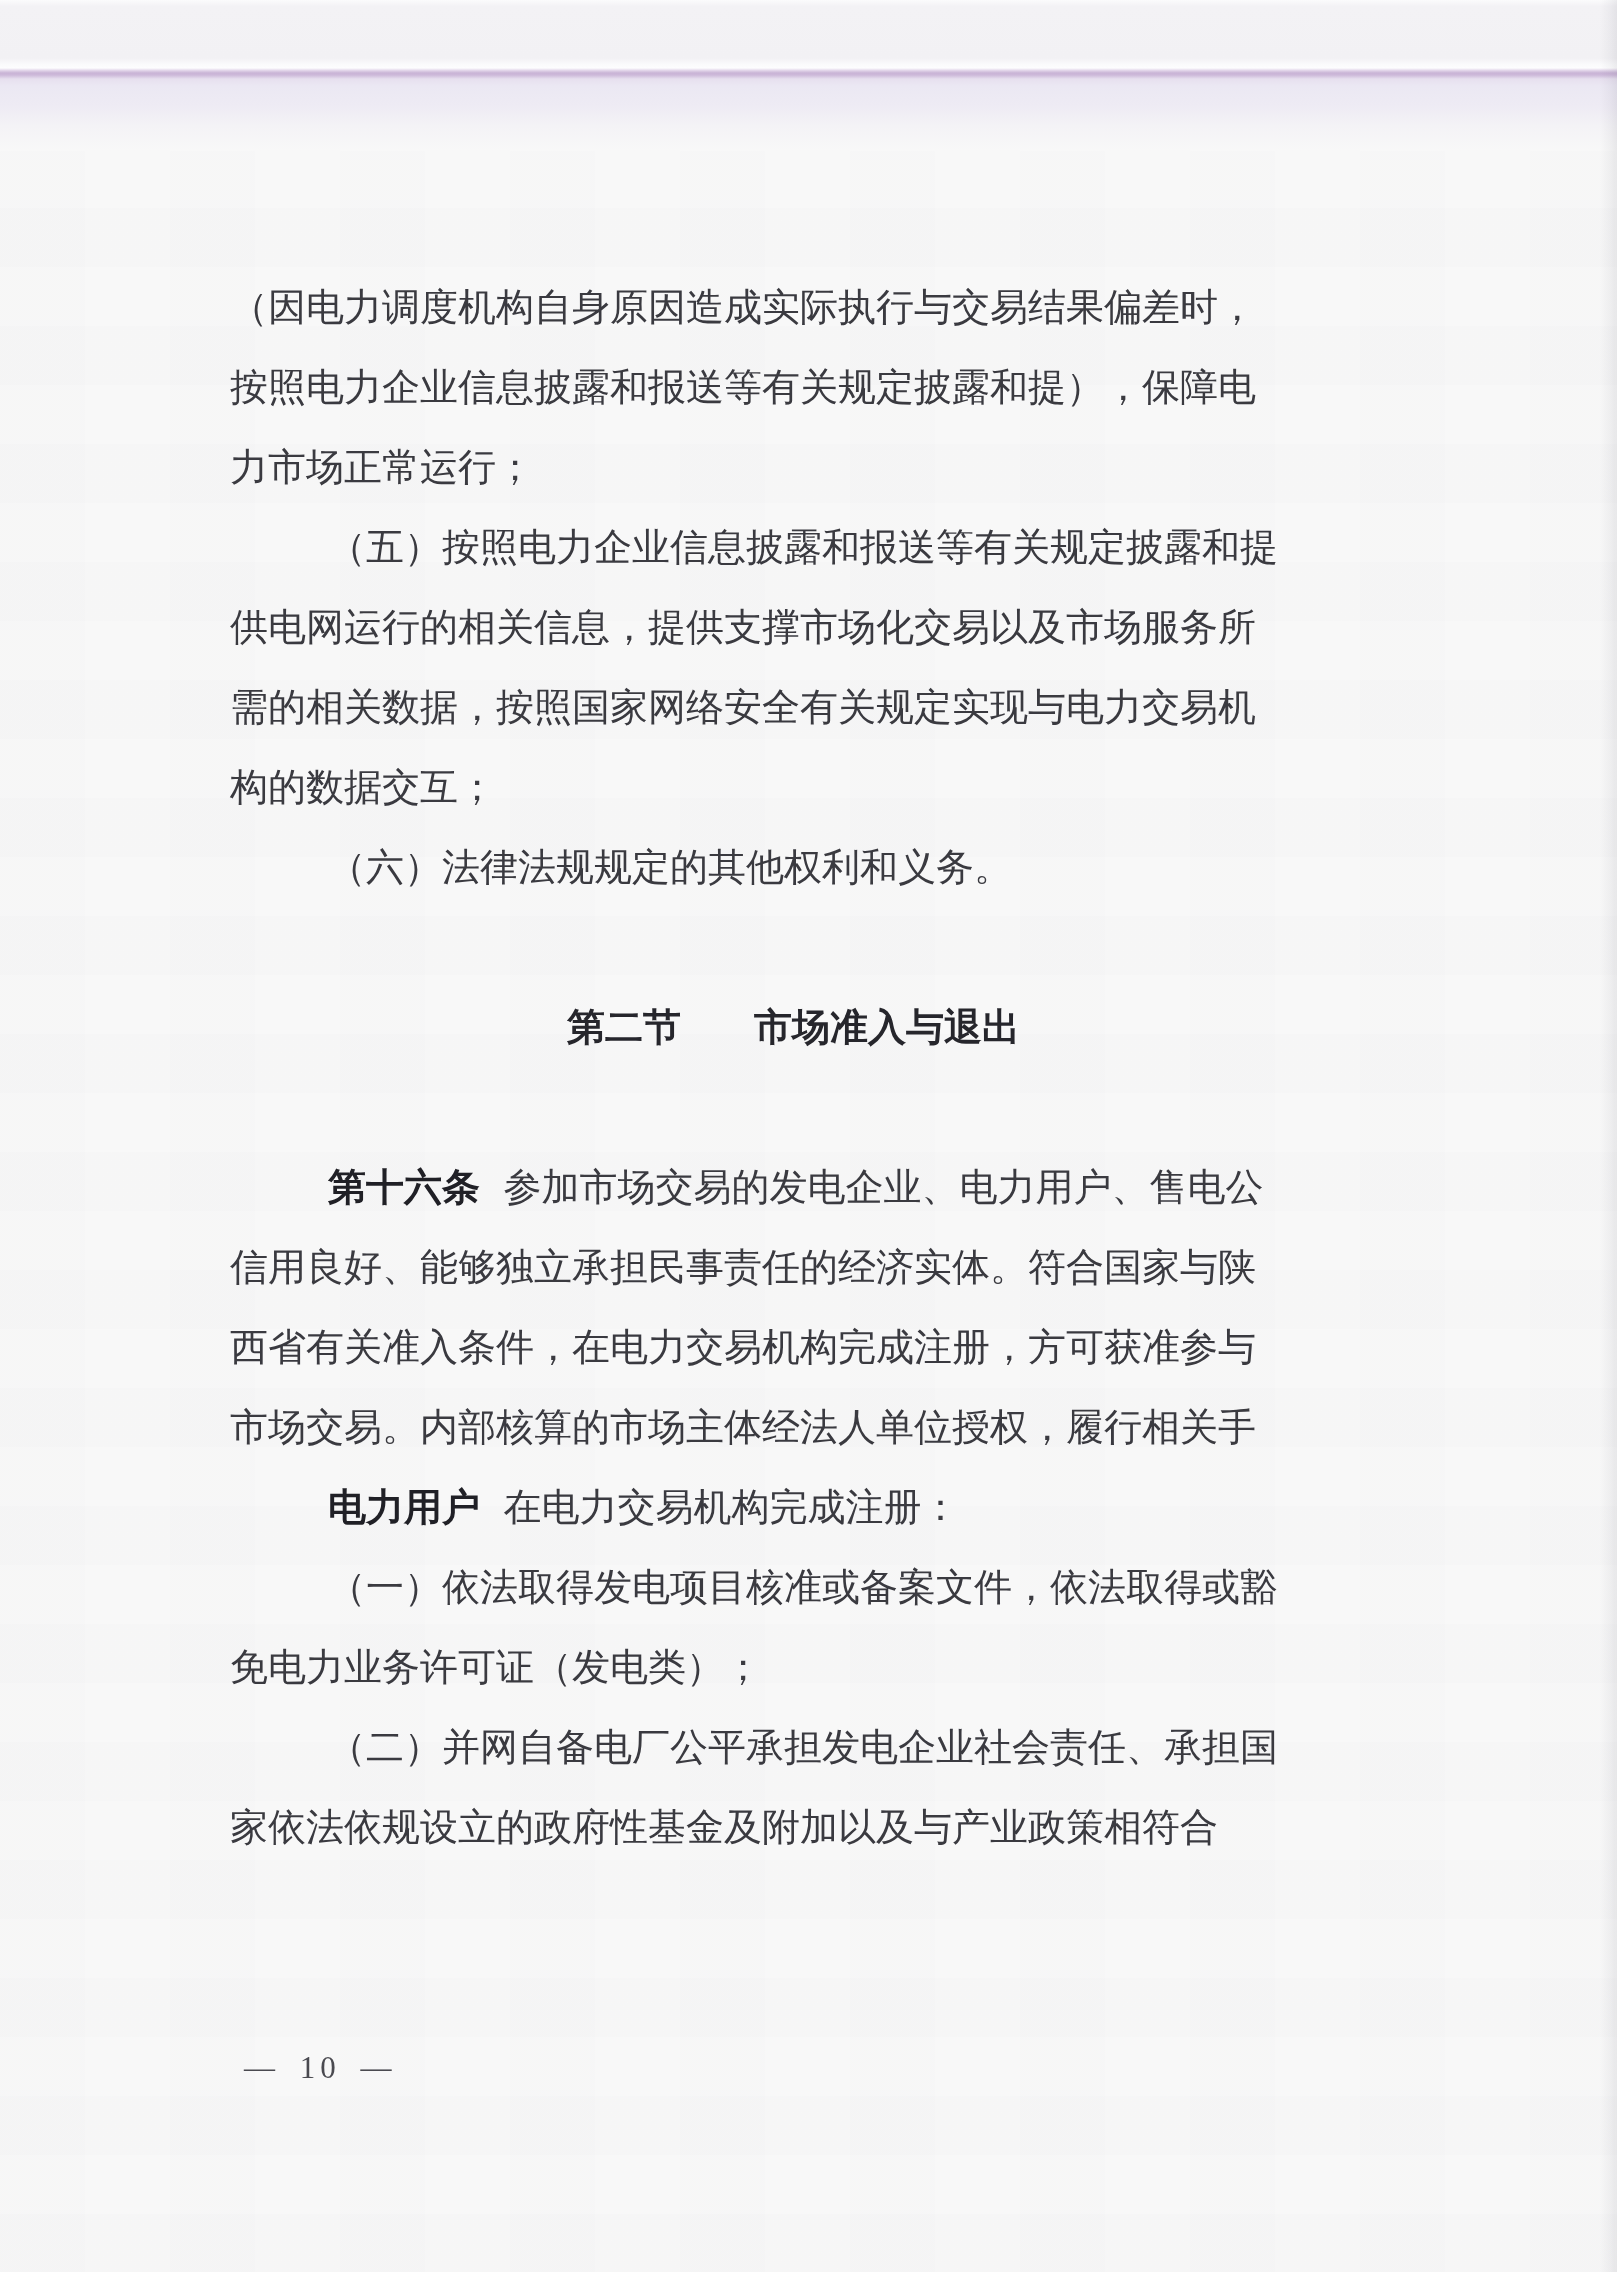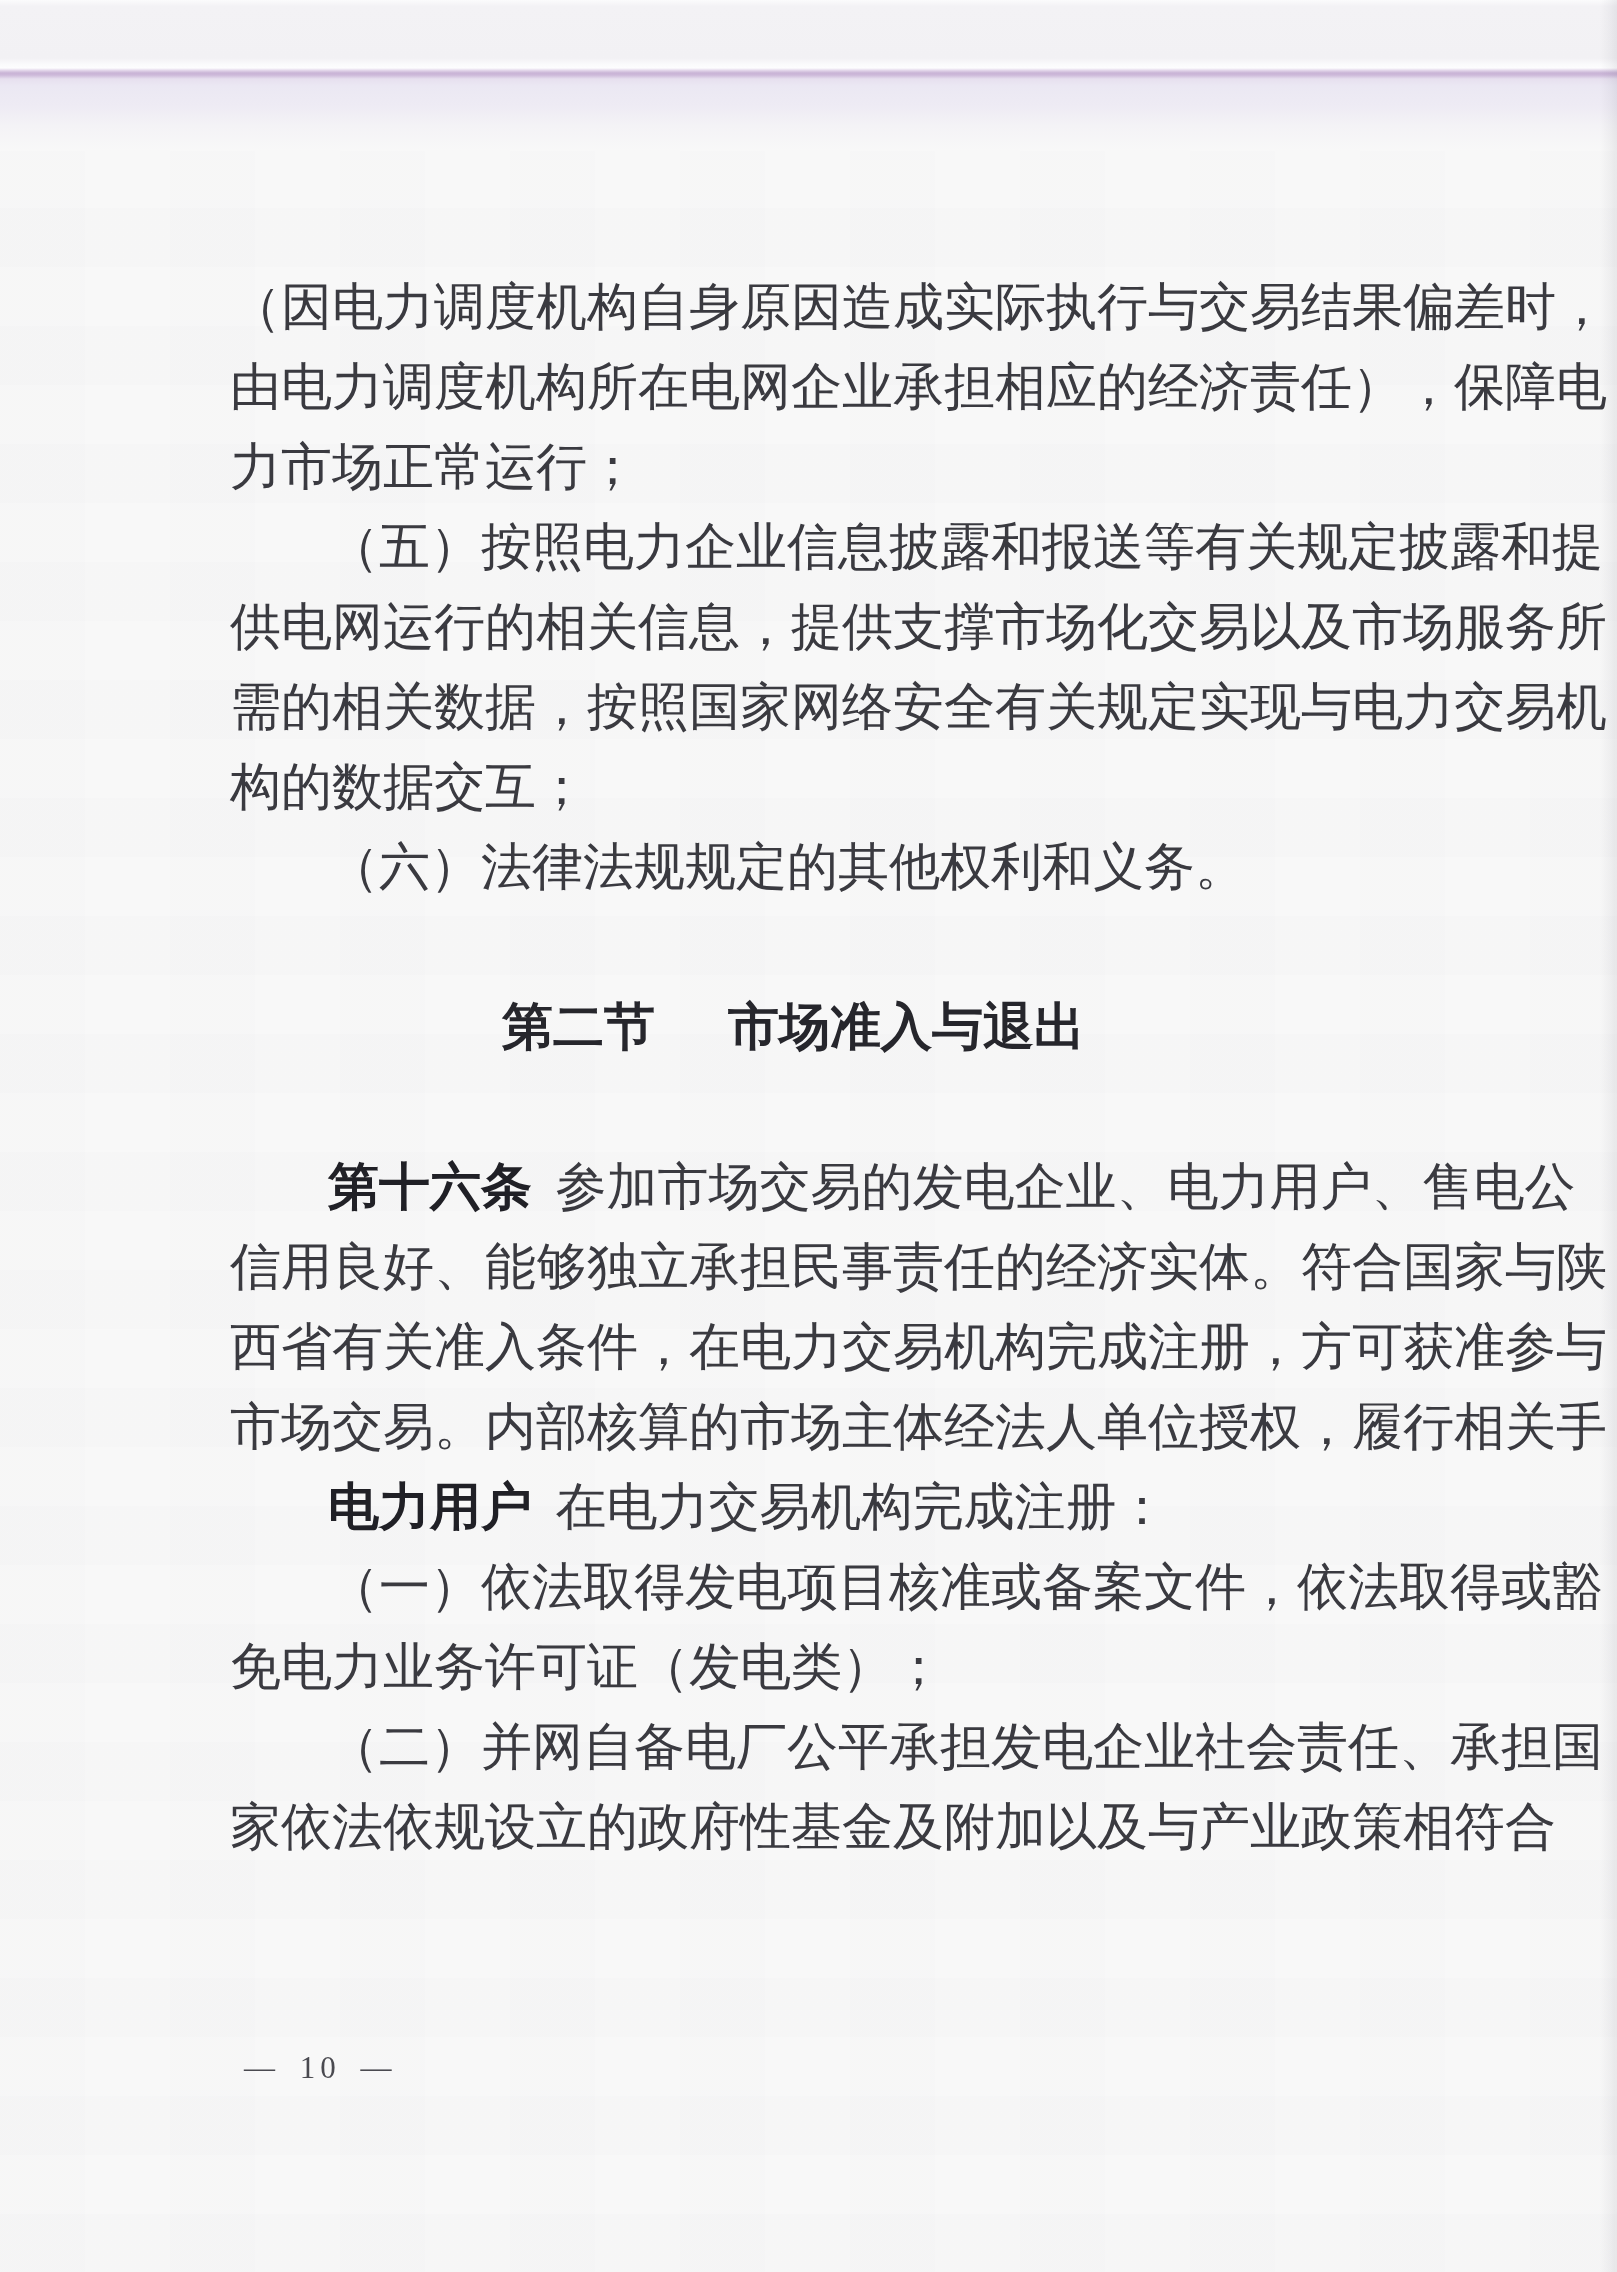--- a/index.html
+++ b/index.html
@@ -42,21 +42,21 @@
   }
   .textcol {
     position: absolute;
     left: 230px;
     top: 267px;
     width: 1173px;
   }
   .line {
     height: 80px;
     line-height: 80px;
-    font-size: 51px;
+    font-size: 38px;
     white-space: nowrap;
     letter-spacing: 0px;
   }
   .line.indent { padding-left: 98px; }
   .line.blank  { height: 80px; }
   .line.heading {
     text-align: center;
     font-weight: bold;
     color: #26262c;
     padding-right: 46px;
@@ -82,21 +82,21 @@
 </head>
 <body>
 
 <div class="page">
 
   <div class="scan-top"></div>
   <div class="scan-right"></div>
 
   <div class="textcol">
     <div class="line">（因电力调度机构自身原因造成实际执行与交易结果偏差时，</div>
-    <div class="line">由电力调度机构所在电网企业承担相应的经济责任），保障电</div>
+    <div class="line">按照电力企业信息披露和报送等有关规定披露和提），保障电</div>
     <div class="line">力市场正常运行；</div>
     <div class="line indent">（五）按照电力企业信息披露和报送等有关规定披露和提</div>
     <div class="line">供电网运行的相关信息，提供支撑市场化交易以及市场服务所</div>
     <div class="line">需的相关数据，按照国家网络安全有关规定实现与电力交易机</div>
     <div class="line">构的数据交互；</div>
     <div class="line indent">（六）法律法规规定的其他权利和义务。</div>
 
     <div class="line blank"></div>
 
     <div class="line heading">

